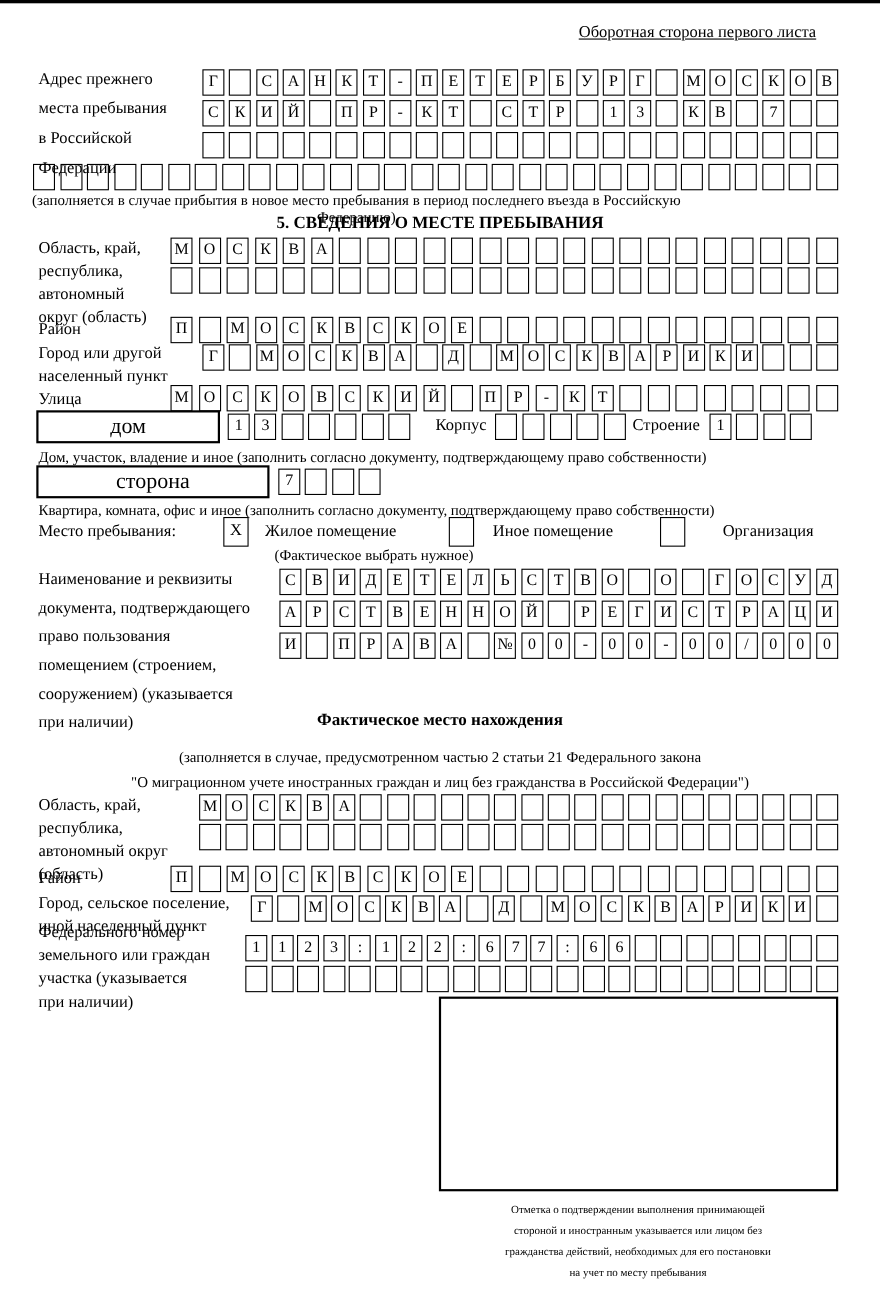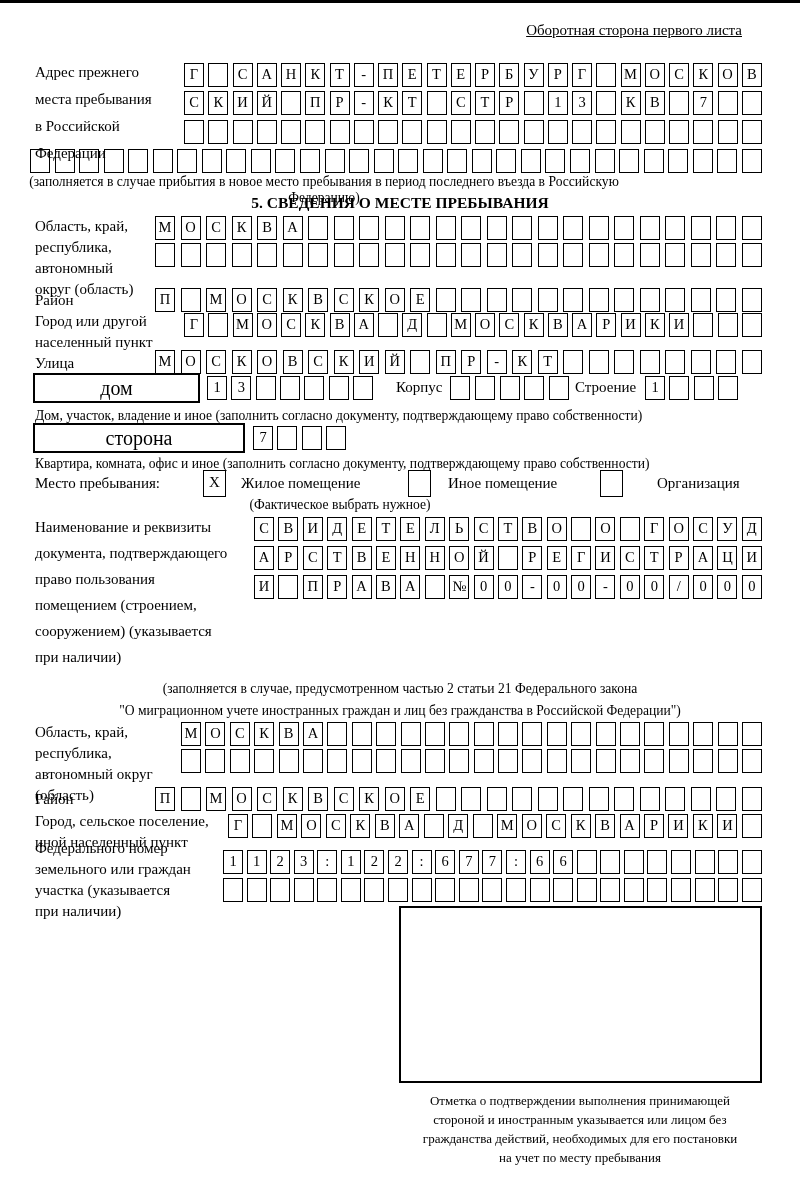--- a/index.html
+++ b/index.html
@@ -27,21 +27,21 @@
   .wbox{
     position:absolute;height:30px;border:2px solid #000;box-sizing:border-box;
     display:flex;align-items:center;justify-content:center;
     font-size:20px;
   }
   .cb{
     position:absolute;width:23px;height:27px;border:1.7px solid #000;box-sizing:border-box;
     font-size:15px;line-height:23px;text-align:center;
   }
   .stamp{position:absolute;border:2px solid #000;box-sizing:border-box;background:#fff;}
-  .lines14 div{font-size:13px;line-height:19px;}
+  .lines14 div{font-size:10px;line-height:19px;}
 </style>
 </head>
 <body>
 
 <div class="page">
   <div class="topline"></div>
 
   <div class="abs lbl" style="top:20px;right:58px;text-decoration:underline;">Оборотная сторона первого листа</div>
 
   <div class="abs lbl-wide" style="left:35px;top:59px;width:150px;">
@@ -426,20 +426,21 @@
       <div class="cell">0</div>
       <div class="cell">-</div>
       <div class="cell">0</div>
       <div class="cell">0</div>
       <div class="cell">/</div>
       <div class="cell">0</div>
       <div class="cell">0</div>
       <div class="cell">0</div>
     </div>
 
+  <div class="abs bold center" style="left:0;top:646px;width:800px;font-size:15.5px;">Фактическое место нахождения</div>
   <div class="abs note center" style="left:0;top:678px;width:800px;line-height:22px;">
       <div>(заполняется в случае, предусмотренном частью 2 статьи 21 Федерального закона</div>
       <div>"О миграционном учете иностранных граждан и лиц без гражданства в Российской Федерации")</div>
     </div>
 
   <div class="abs lbl" style="left:35px;top:722px;width:160px;">
       <div>Область, край,</div>
       <div>республика,</div>
       <div>автономный округ</div>
       <div>(область)</div>

